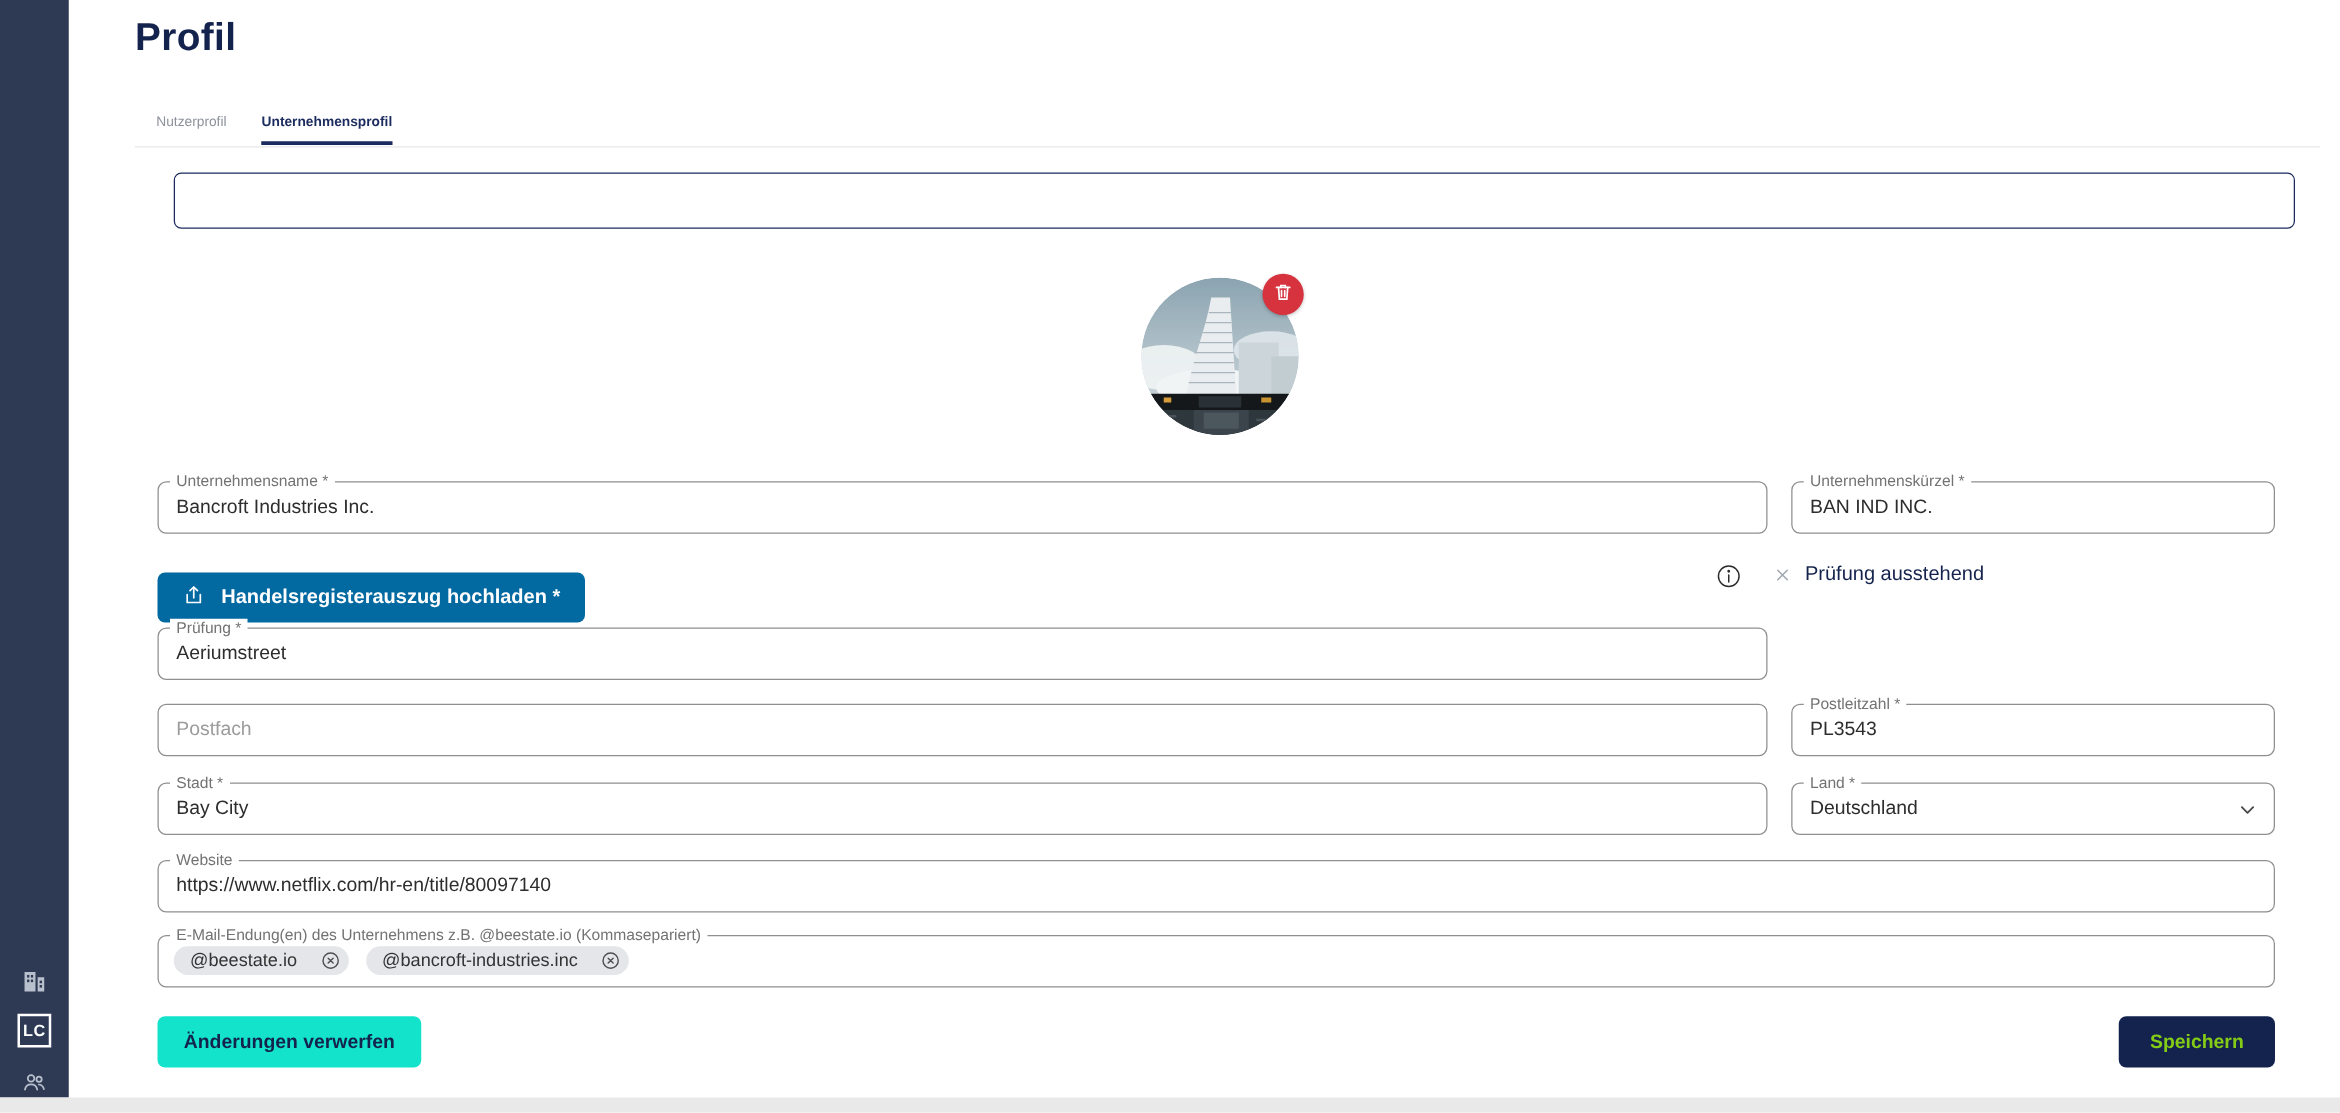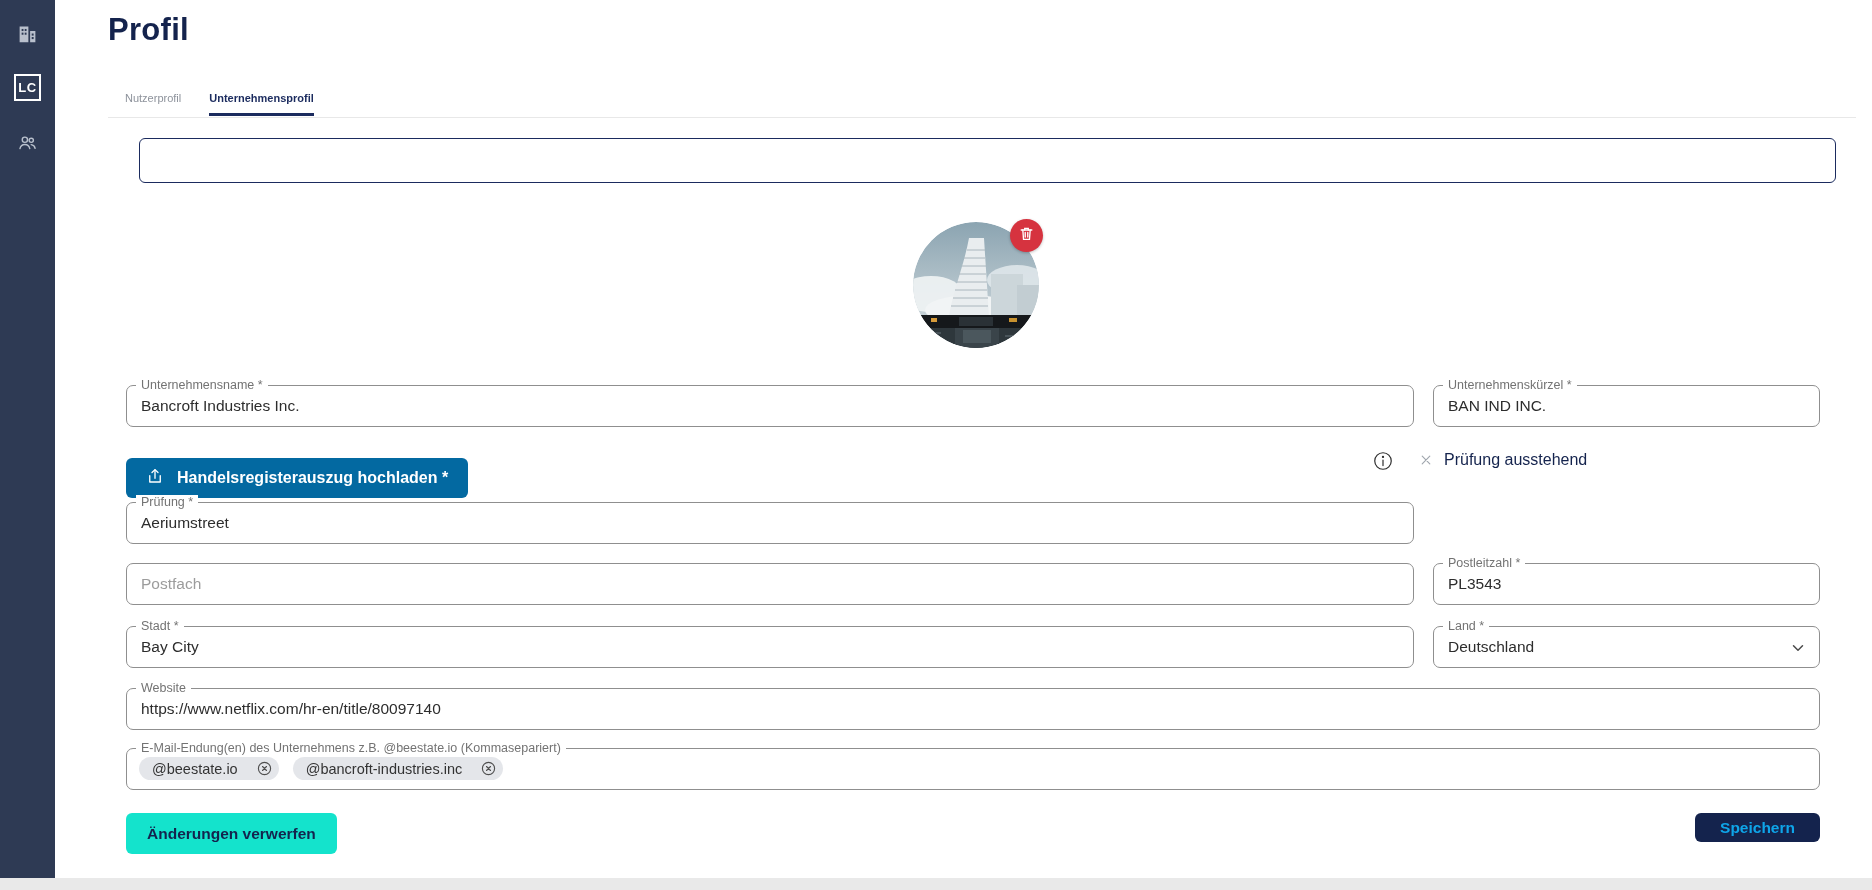--- a/index.html
+++ b/index.html
@@ -1,18 +1,18 @@
 <!DOCTYPE html>
 <html lang="de"><head>
 <meta charset="utf-8">
 <style>
   html,body{margin:0;padding:0;background:#e9e9e9;font-family:"Liberation Sans","DejaVu Sans",sans-serif;}
   #page{position:relative;width:1872px;height:890px;background:#fff;overflow:hidden;}
   
-  .sidebar{position:absolute;left:0;top:0;width:55px;height:878px;background:#2e3a54;display:flex;flex-direction:column;align-items:center;padding-top:20px;box-sizing:border-box;gap:28px;}
+  .sidebar{position:absolute;left:0;top:0;width:55px;height:878px;background:#2e3a54;display:flex;flex-direction:column;align-items:center;padding-top:20px;box-sizing:border-box;gap:14px;justify-content:flex-end;}
   .side-icon{width:26px;height:26px;display:flex;align-items:center;justify-content:center;cursor:pointer;}
   .lc-box{width:27px;height:27px;border:2px solid #fff;display:flex;align-items:center;justify-content:center;color:#fff;font-weight:700;font-size:13px;letter-spacing:.5px;box-sizing:border-box;}
   .bottom-strip{position:absolute;left:0;top:878px;width:1872px;height:12px;background:#e9e9e9;}
   
   .page-title{position:absolute;left:108px;top:12px;font-size:31px;font-weight:800;color:#14234d;margin:0;letter-spacing:.3px;}
   .tabs{position:absolute;left:125px;top:92px;display:flex;gap:28px;}
   .tab{font-size:11px;padding-bottom:9px;cursor:pointer;white-space:nowrap;}
   .tab.inactive{color:#8d929b;}
   .tab.active{color:#1b2b5e;font-weight:700;border-bottom:3px solid #1b2b5e;}
   .tabs-divider{position:absolute;left:108px;top:117px;width:1748px;height:1px;background:#e8e8e8;}
@@ -38,21 +38,21 @@
   
   .upload-row{position:absolute;left:126px;top:442px;width:1694px;height:40px;}
   .upload-btn{position:absolute;left:0;top:16px;height:40px;background:#0369a1;color:#fff;border:none;border-radius:6px;font-weight:700;font-size:16px;display:flex;align-items:center;gap:13px;padding:0 20px;cursor:pointer;font-family:inherit;}
   .info-icon{position:absolute;left:1246px;top:8px;cursor:pointer;}
   .status{position:absolute;left:1293px;top:9px;display:flex;align-items:center;gap:11px;}
   .status-x{display:flex;align-items:center;}
   .status-text{font-size:16px;color:#14234d;font-weight:500;}
   
   .actions{position:absolute;left:126px;top:813px;width:1694px;height:42px;}
   .btn-discard{position:absolute;left:0;top:0;height:41px;background:#14e3cc;color:#14234d;font-weight:700;font-size:15.5px;border:none;border-radius:6px;padding:0 21px;cursor:pointer;font-family:inherit;}
-  .btn-save{position:absolute;right:0;top:0;height:29px;background:#14234d;color:#0ea5e9;font-weight:700;font-size:15.5px;border:none;border-radius:6px;padding:0 25px;cursor:pointer;font-family:inherit;}
+  .btn-save{position:absolute;right:0;top:0;height:41px;background:#14234d;color:#84cc16;font-weight:700;font-size:15.5px;border:none;border-radius:6px;padding:0 25px;cursor:pointer;font-family:inherit;}
 </style>
 </head>
 <body>
 
 <div id="page">
 
   <nav class="sidebar">
     <span class="side-icon">
       <svg width="21" height="21" viewBox="0 0 24 24" fill="#b9c0cd">
           <path d="M3 22V4h10v18H3zm12 0V9h6v13h-6z"></path>

